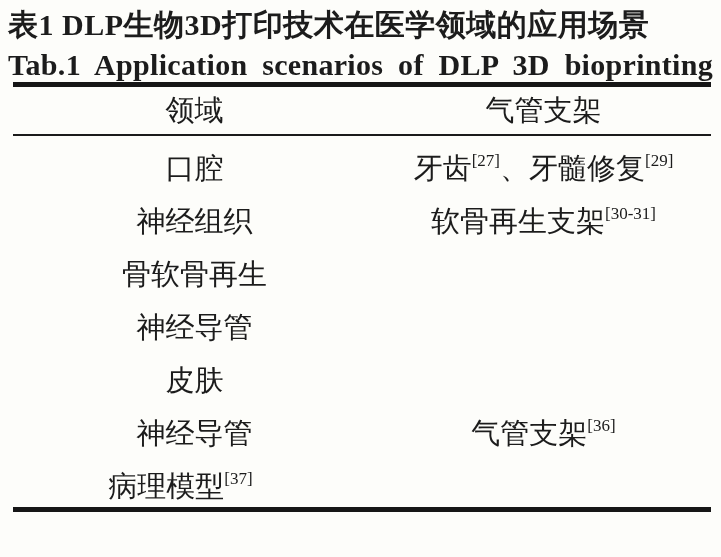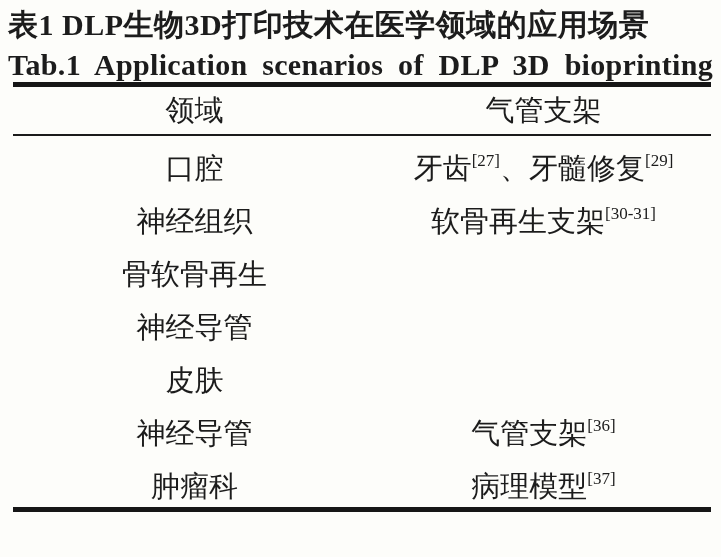--- a/index.html
+++ b/index.html
@@ -122,19 +122,18 @@
   <div class="tr">
     <div class="td col-field">皮肤</div>
   </div>
 
   <div class="tr">
     <div class="td col-field">神经导管</div>
     <div class="td col-scenario">气管支架<sup class="ref">[36]</sup></div>
   </div>
 
   <div class="tr">
-    <div class="td col-field">肿瘤科</div>
     <div class="td col-scenario">病理模型<sup class="ref">[37]</sup></div>
   </div>
 </div>
   </div>
 
 </div>
 
 </body></html>

